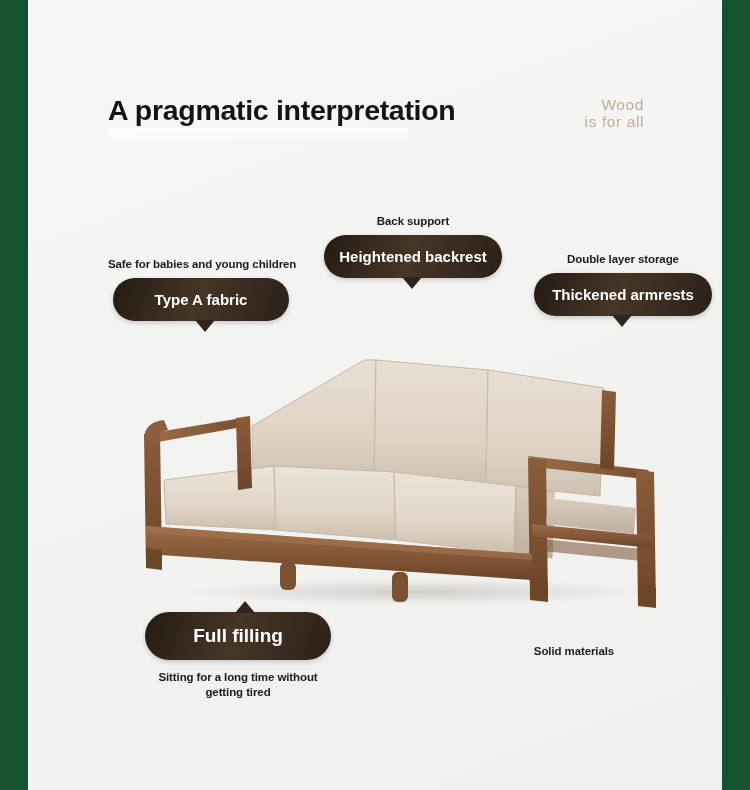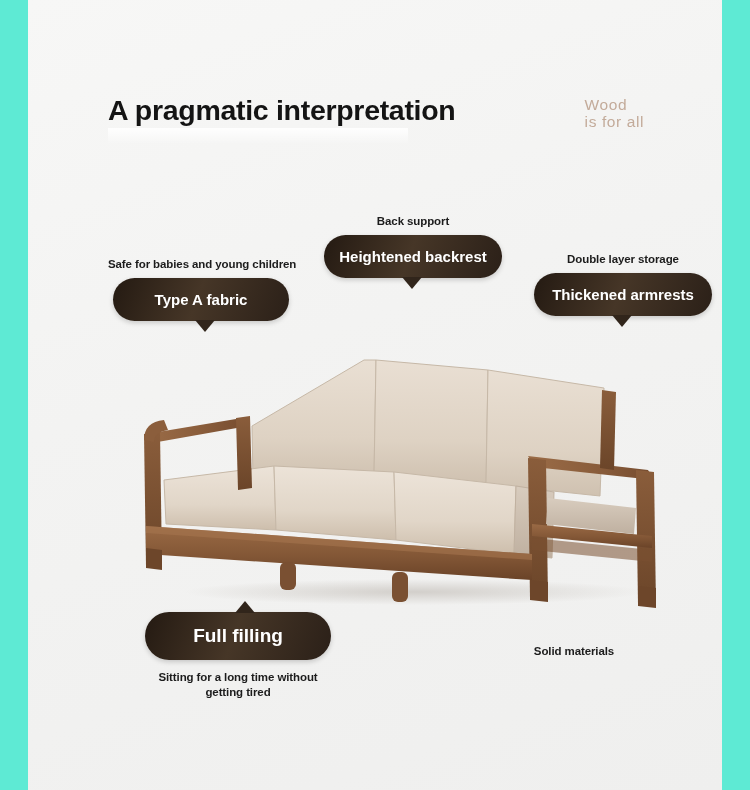--- a/index.html
+++ b/index.html
@@ -5,21 +5,21 @@
   html,body{margin:0;padding:0;}
   body{
     width:750px;height:790px;
     background:#ffffff;
     font-family:"Liberation Sans", sans-serif;
     overflow:hidden;
   }
   #page{
     position:relative;
     width:750px;height:790px;
-    background:#5eead4;
+    background:#14532d;
   }
   
   #canvas{
     position:absolute;
     left:28px; top:0; width:694px; height:790px;
     background:linear-gradient(160deg,#f7f7f6 0%,#f3f3f2 42%,#efefee 100%);
   }
 
   
   .headline{
@@ -28,21 +28,21 @@
     letter-spacing:-0.3px; white-space:nowrap;
   }
   .headline-sheen{
     position:absolute; left:80px; top:128px;
     width:300px; height:16px;
     background:linear-gradient(180deg,rgba(255,255,255,.95),rgba(255,255,255,0));
     pointer-events:none;
   }
   .brand{
     position:absolute; right:78px; top:96px;
-    color:#c3ab9a;
+    text-align:right; color:#c3ab9a;
     font-size:15.5px; line-height:17px; letter-spacing:.6px;
   }
 
   
   .callout{ position:absolute; }
   .cap{
     font-size:11.5px; font-weight:bold; color:#1c1c1c;
     letter-spacing:-0.1px; white-space:nowrap; text-align:center;
   }
   .cap.wrap{ white-space:normal; line-height:15px; }

